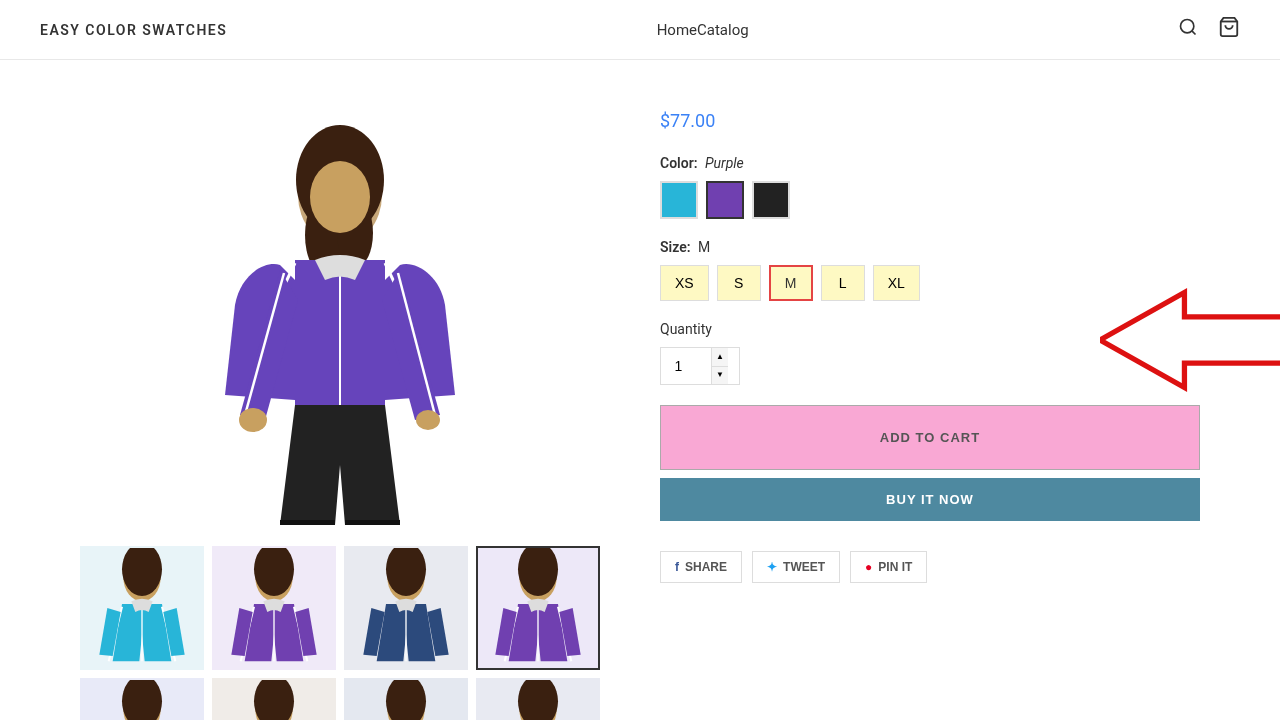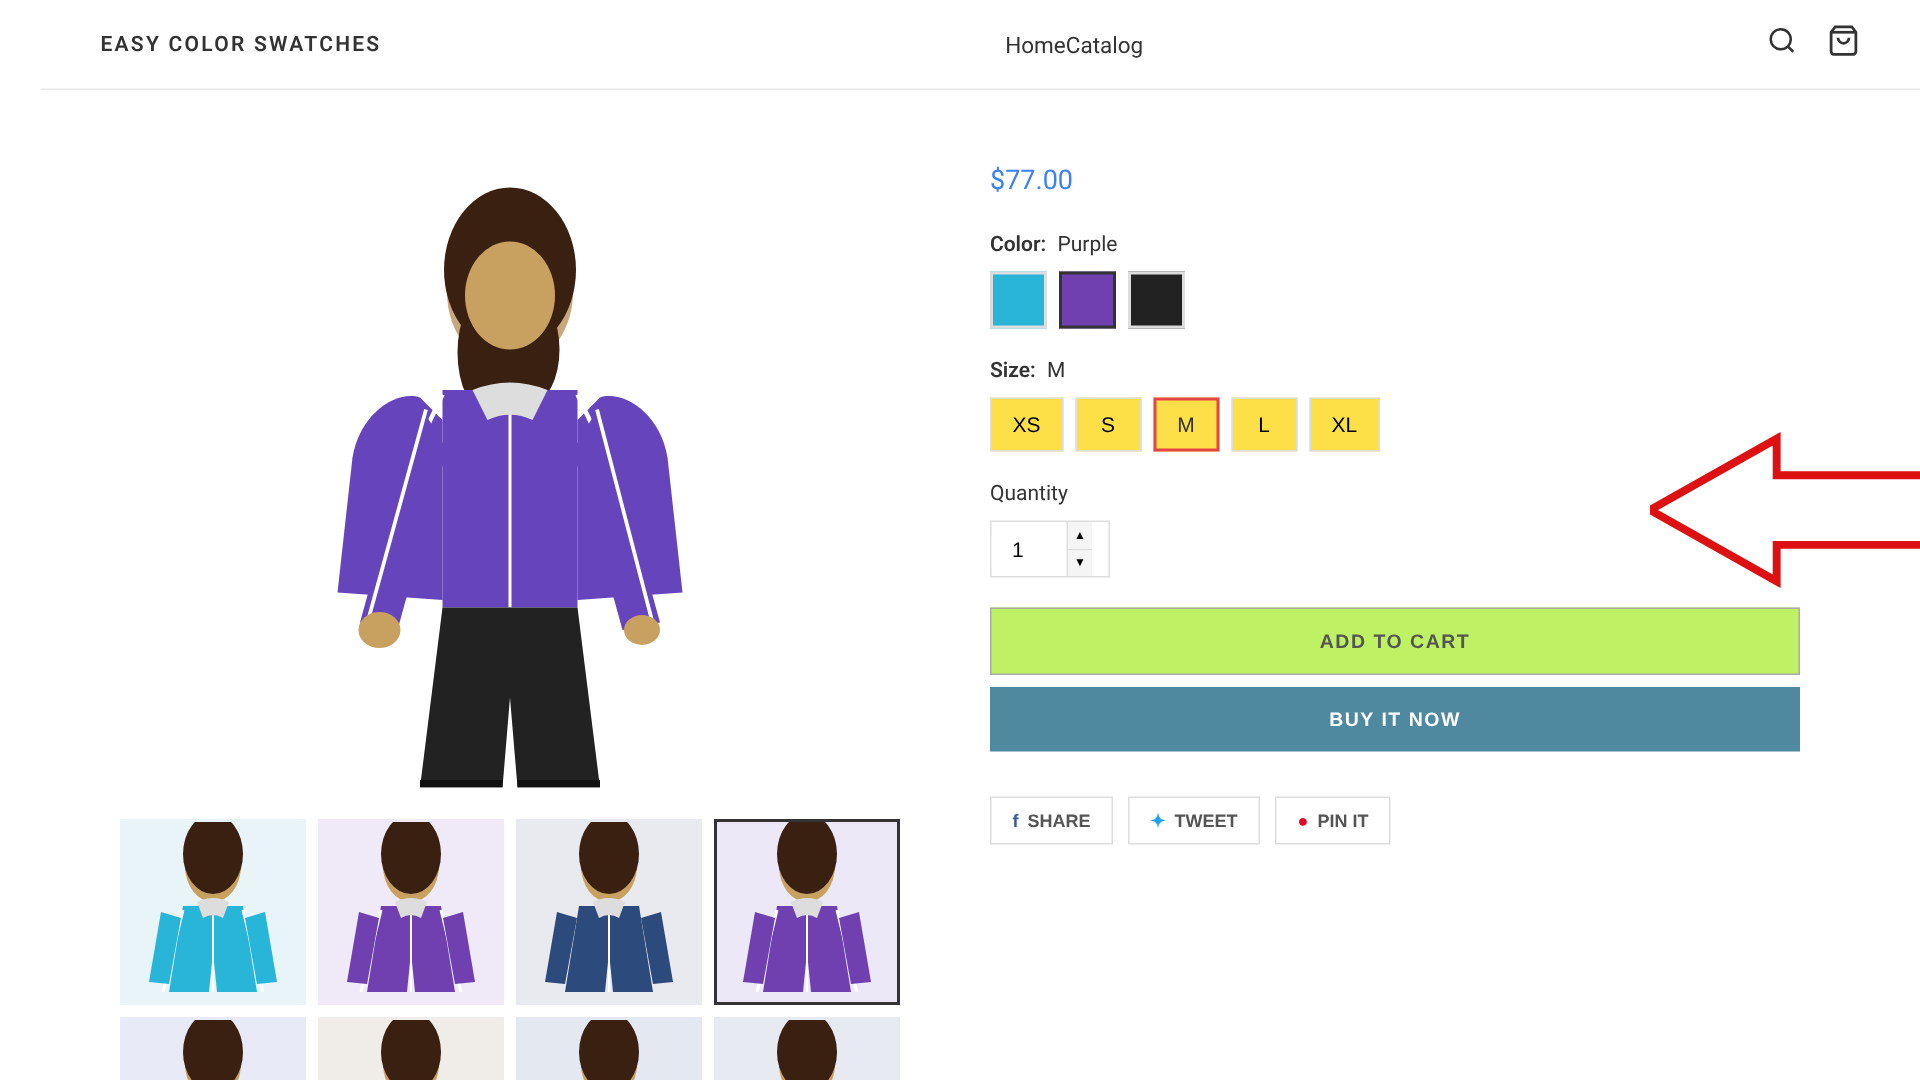--- a/index.html
+++ b/index.html
@@ -6,21 +6,20 @@
     body { font-family: -apple-system, BlinkMacSystemFont, 'Segoe UI', Roboto, sans-serif; color: #333; background: #fff; }
 
     
     header {
       display: flex;
       align-items: center;
       justify-content: space-between;
       padding: 4px 40px;
       height: 60px;
       border-bottom: 1px solid #e8e8e8;
-      margin-left: 27px;
     }
 
     
     .page-container {
       max-width: 1200px;
       margin: 40px auto;
       padding: 0 40px;
       display: flex;
       gap: 60px;
     }
@@ -69,21 +68,21 @@
       border: 2px solid #ddd;
       cursor: pointer;
     }
     .color-swatch.active { border: 2px solid #333; }
 
     
     .size-options { display: flex; gap: 8px; }
     .size-btn {
       padding: 8px 14px;
       border: 1px solid #ddd;
-      background: #fde047;
+      background: #fef9c3;
       cursor: pointer;
       font-size: 14px;
       min-width: 44px;
       text-align: center;
     }
     .size-btn.active { border: 2px solid #e44; color: #333; }
 
     
     .quantity-input-wrapper {
       display: flex;
@@ -117,22 +116,22 @@
       padding: 0 4px;
       display: flex;
       align-items: center;
       justify-content: center;
     }
     .qty-spin:first-child { border-bottom: 1px solid #ddd; }
 
     
     .btn-add-to-cart {
       width: 100%;
-      padding: 14px;
-      background: #bef264;
+      padding: 24px;
+      background: #f9a8d4;
       border: 1px solid #aaa;
       font-size: 13px;
       font-weight: 600;
       letter-spacing: 1px;
       text-transform: uppercase;
       cursor: pointer;
       margin-bottom: 8px;
       color: #555;
     }
     .btn-buy-now {
@@ -344,21 +343,21 @@
   </div>
 
   <div class="product-right-wrapper">
     <div class="product-info">
       <p class="product-price">$77.00</p>
 
       
       <div class="color-section">
         <div class="section-label">
           <span>Color:</span>
-          <span style="font-weight:normal;margin-left:4px;">Purple</span>
+          <span style="font-weight:normal;margin-left:4px;font-style:italic;">Purple</span>
         </div>
         <div class="color-swatches">
           <div class="color-swatch" style="background:#28b5d8;border:2px solid #ddd;"></div>
           <div class="color-swatch active" style="background:#7040b0;border:2px solid #333;"></div>
           <div class="color-swatch" style="background:#222222;border:2px solid #ddd;"></div>
         </div>
       </div>
 
       
       <div class="size-section">

